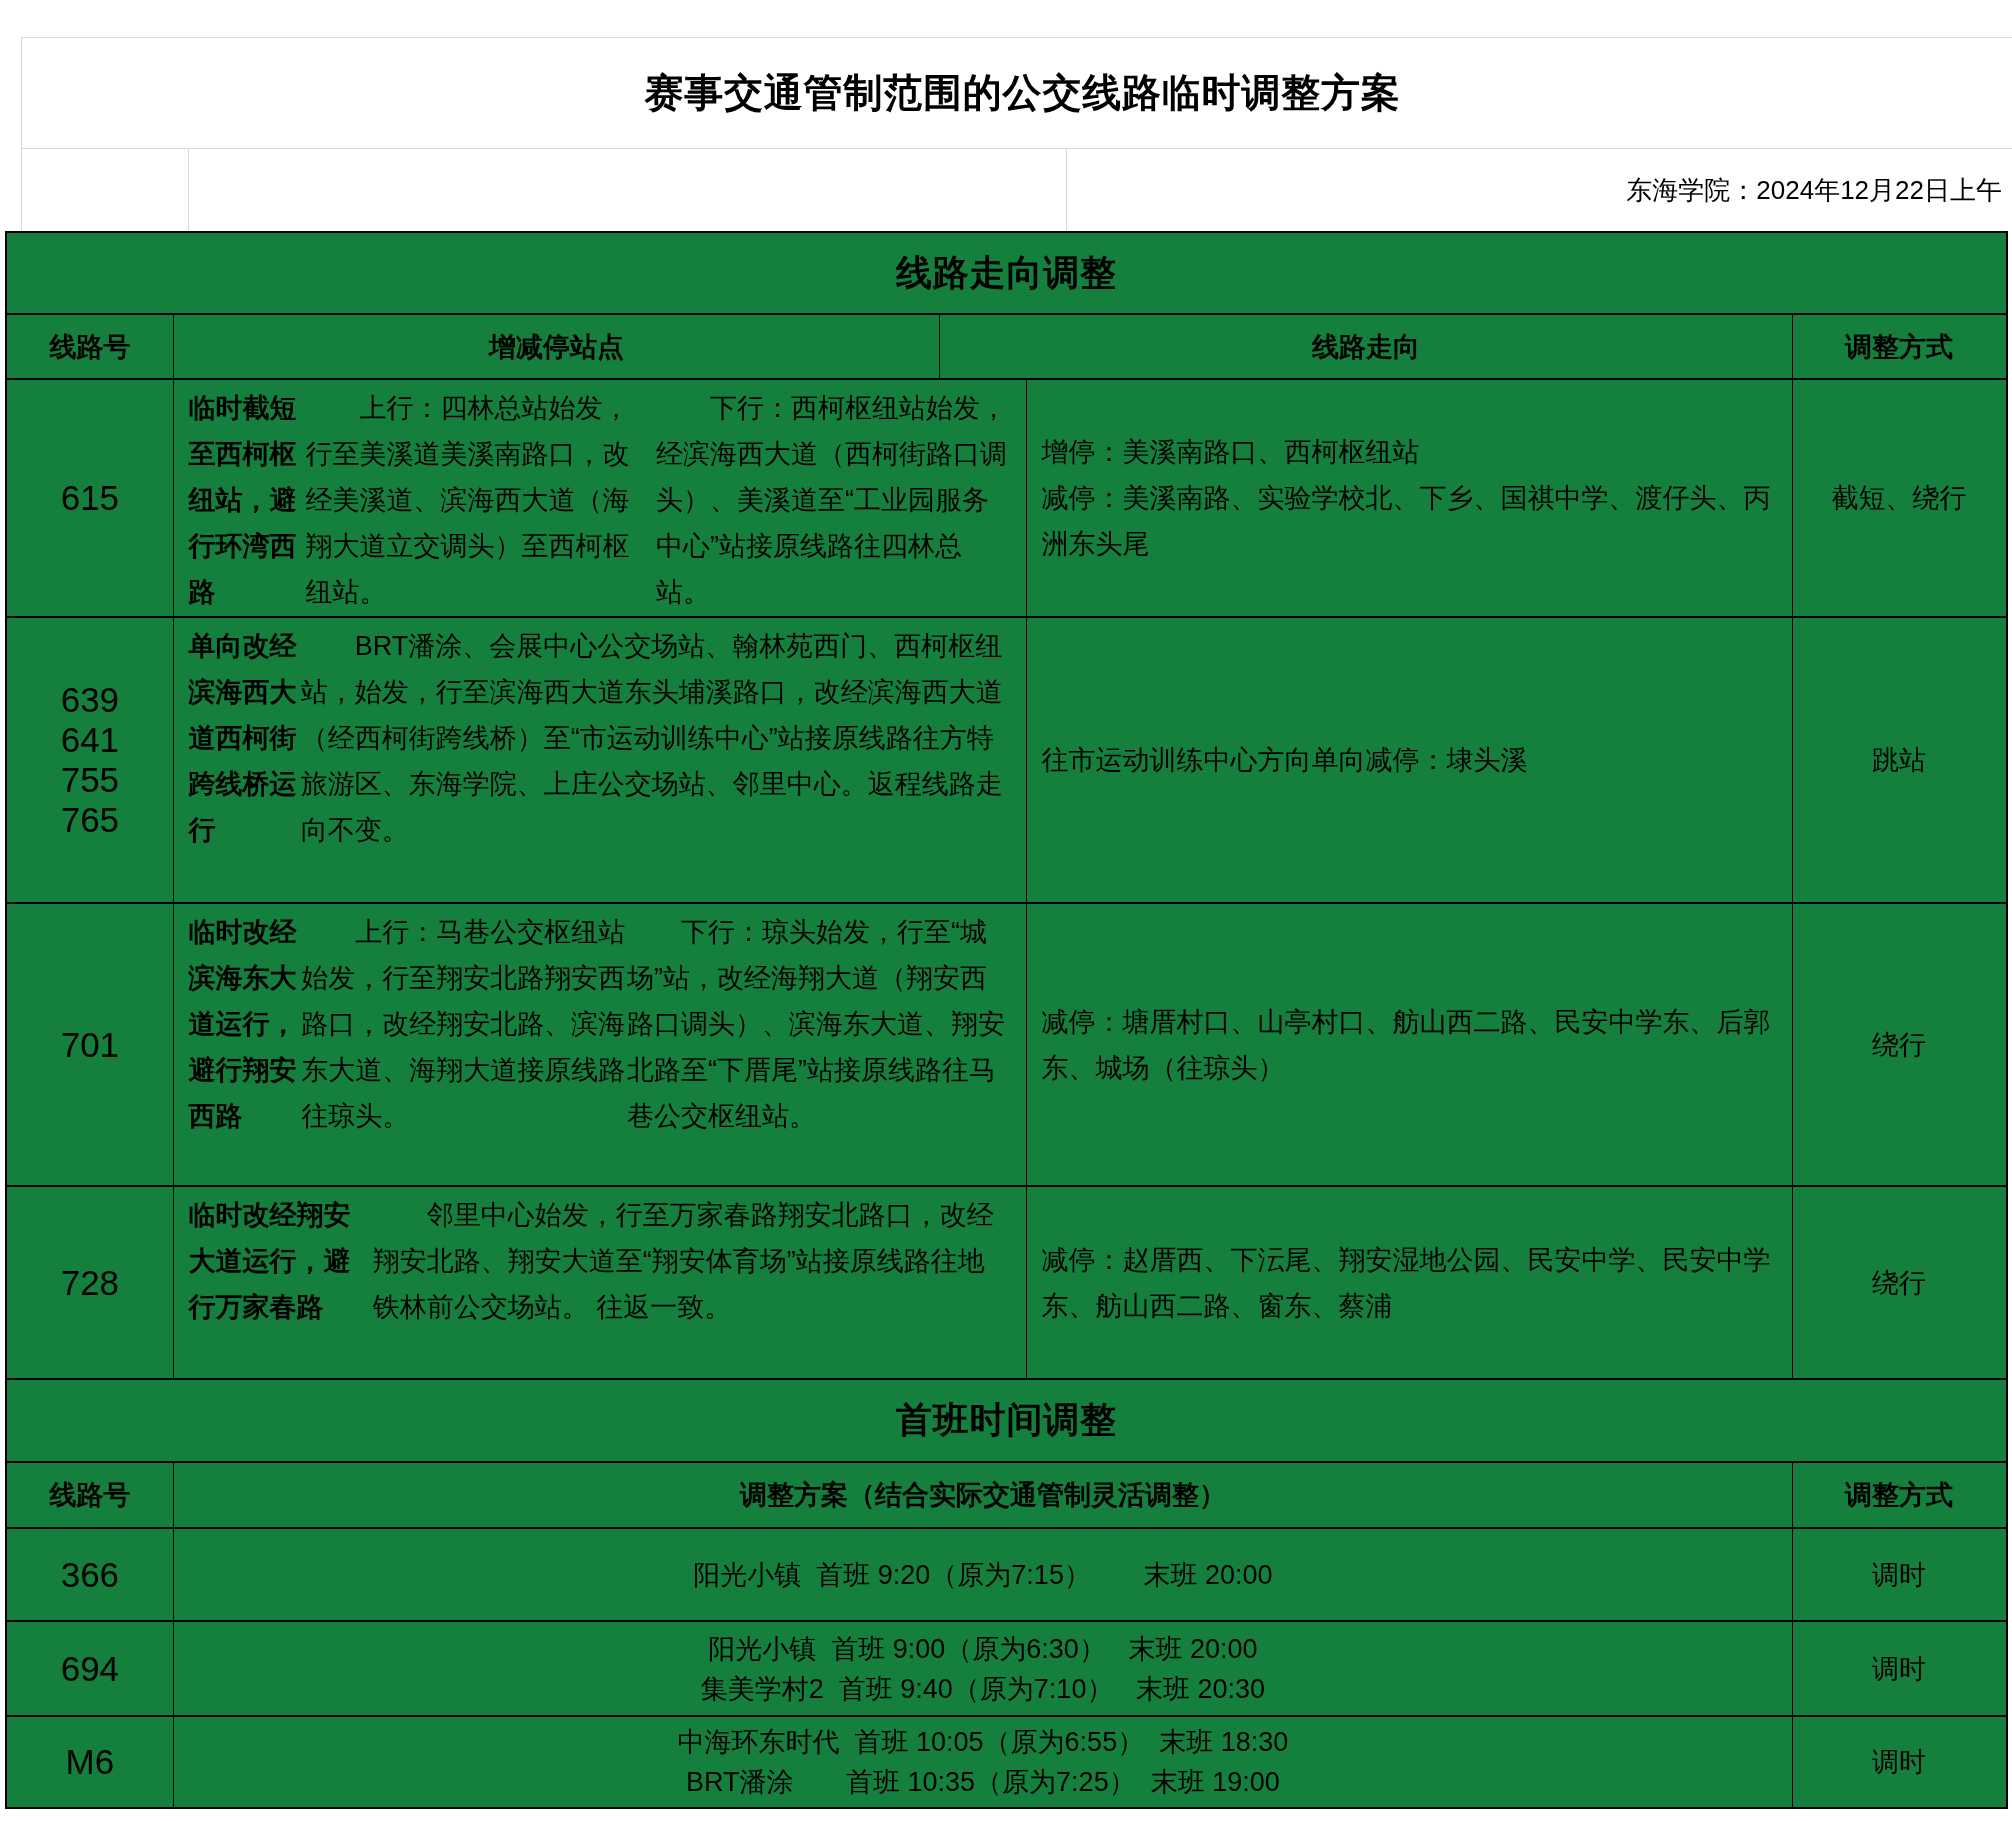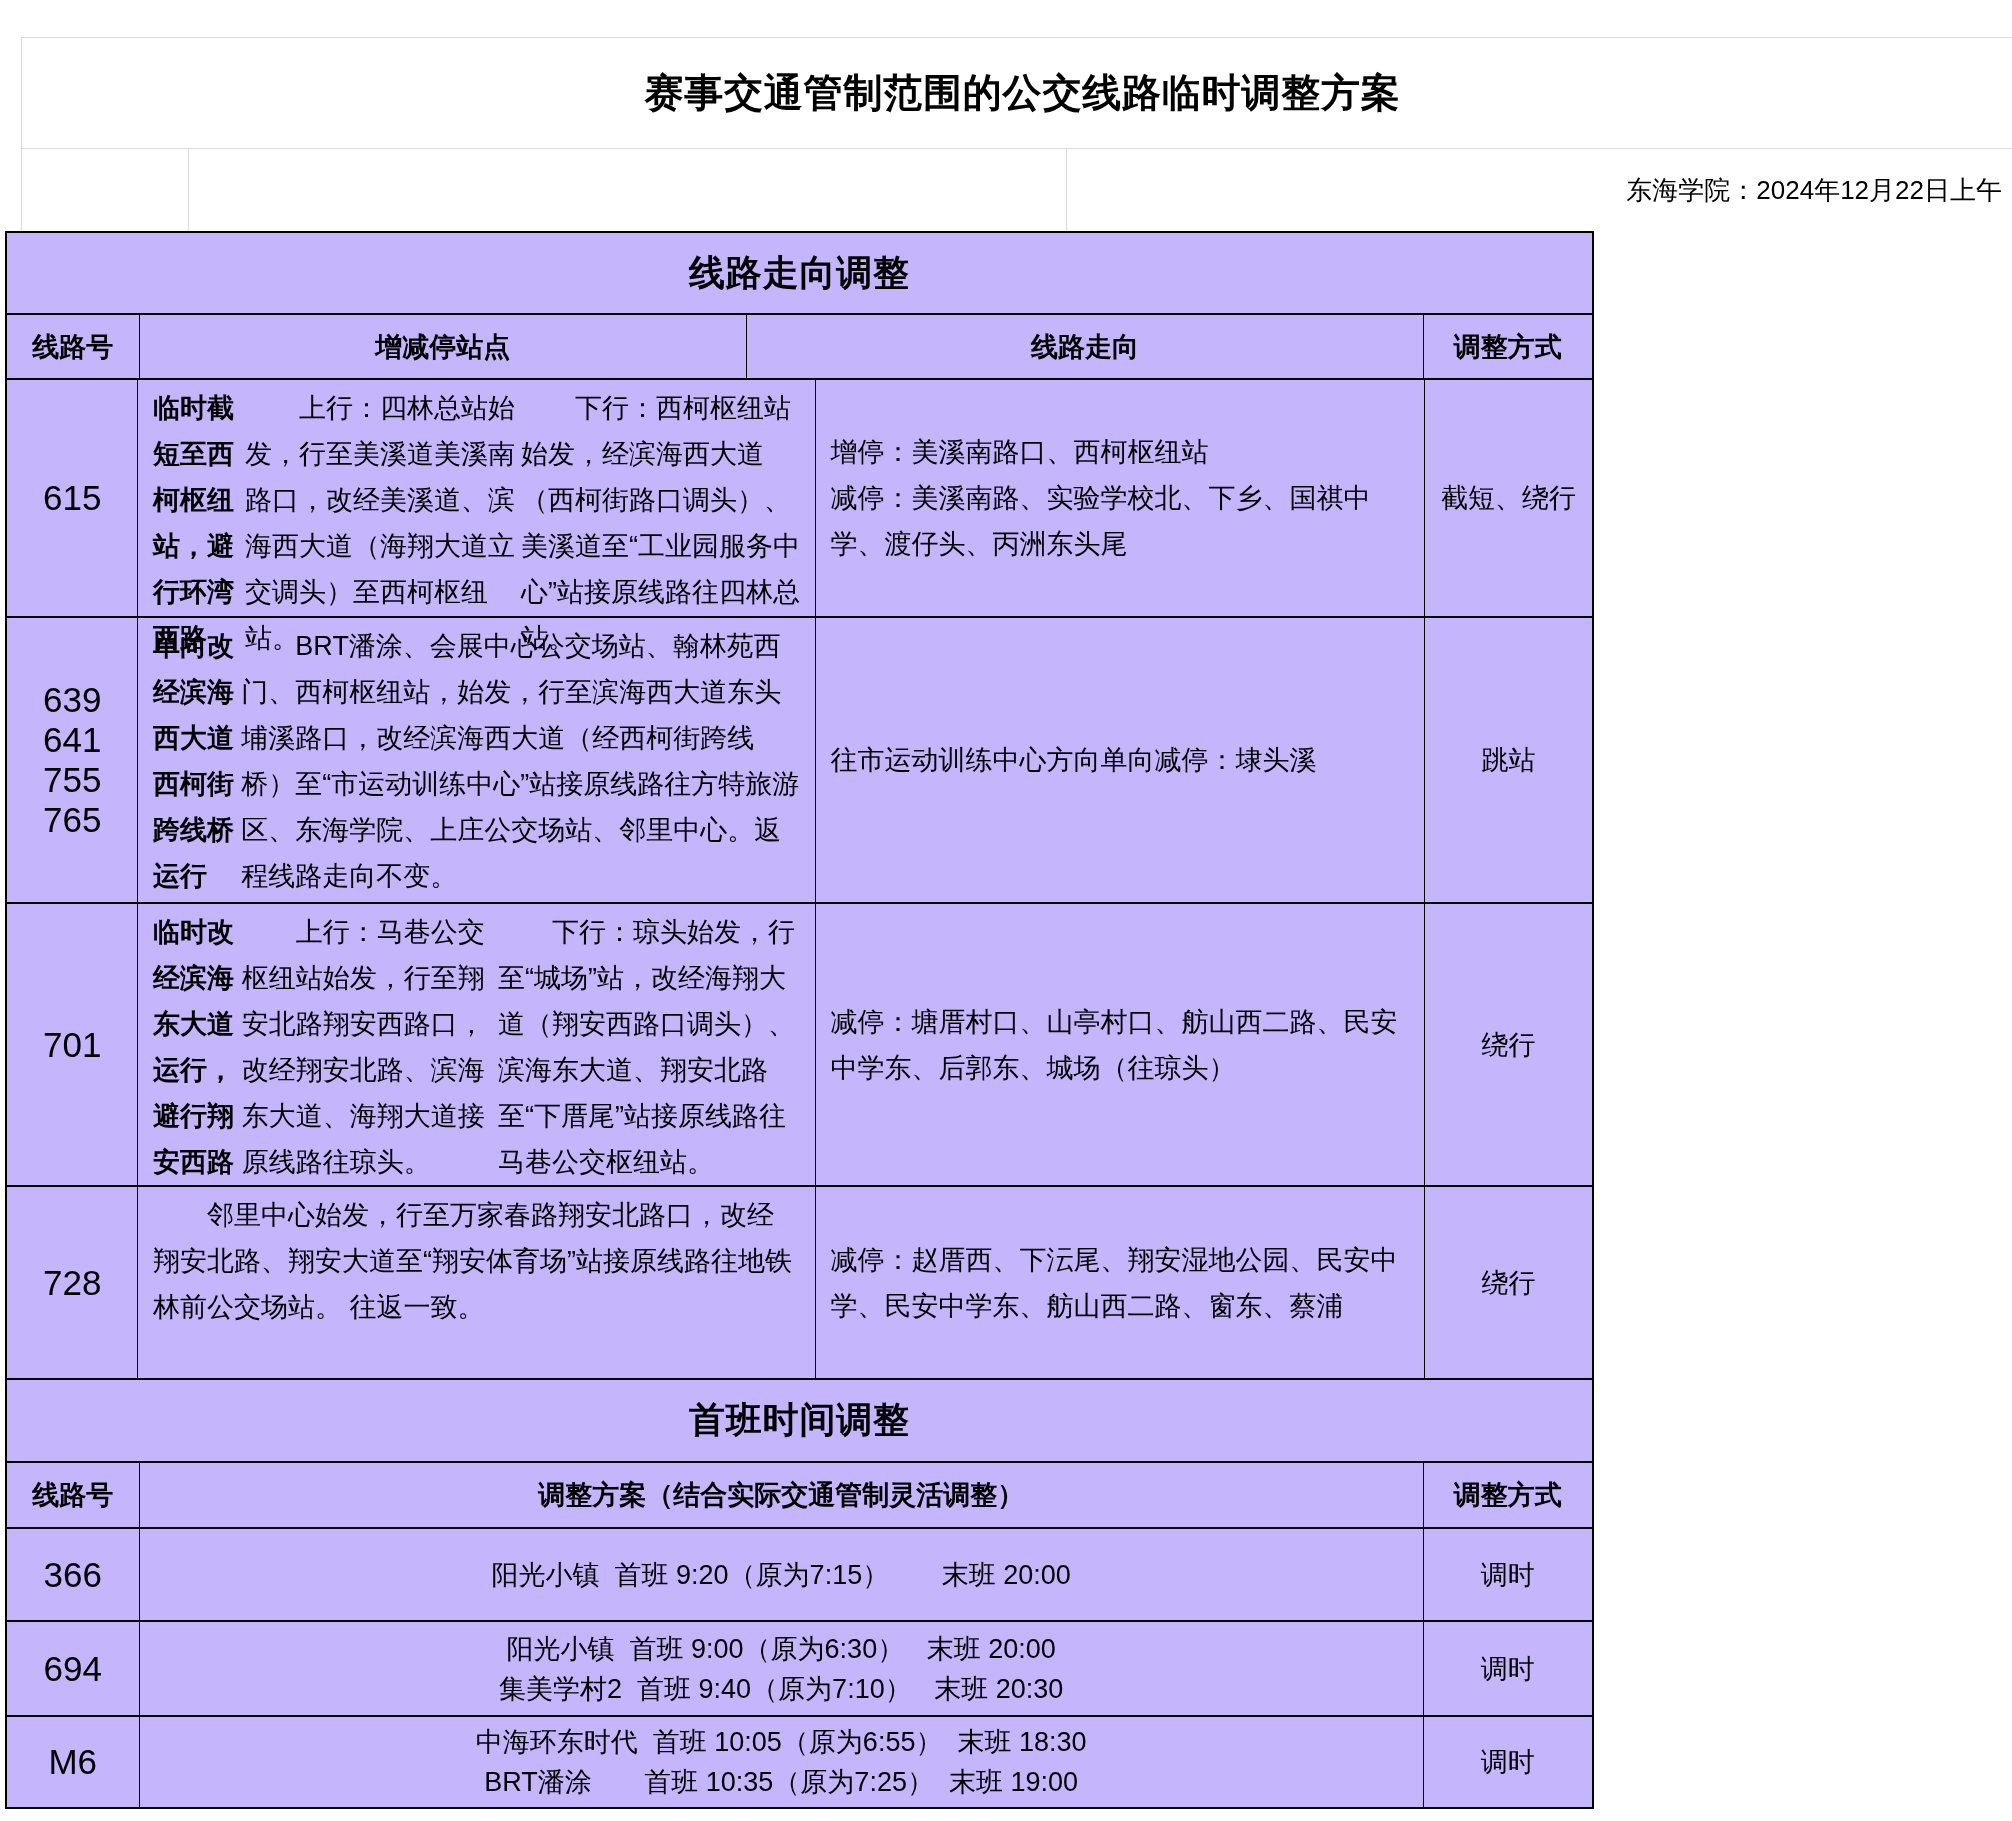--- a/index.html
+++ b/index.html
@@ -20,22 +20,22 @@
   }
   .util-row{
     height:83px;border-top:1.6px solid #d9d9d9;box-sizing:border-box;display:flex;
   }
   .util-a{width:167px;border-right:1.6px solid #d9d9d9;box-sizing:border-box;}
   .util-b{width:878px;border-right:1.6px solid #d9d9d9;box-sizing:border-box;}
   .util-c{flex:1;display:flex;align-items:center;justify-content:flex-end;
     padding-right:21px;font-size:26px;box-sizing:border-box;}
   
   .main-table{
-    position:absolute;left:4.9px;top:231px;width:1589px;box-sizing:border-box;
-    border:2.4px solid #000;background:#c4b5fd;
+    position:absolute;left:4.9px;top:231px;width:2003px;box-sizing:border-box;
+    border:2.4px solid #000;background:#15803d;
   }
   .sec-header{
     height:82px;display:flex;align-items:center;justify-content:center;
     font-size:36px;font-weight:bold;border-bottom:2.4px solid #000;box-sizing:border-box;
     letter-spacing:0.8px;
   }
   .sec-header.s2{height:83px;}
   .row{display:flex;border-bottom:2.4px solid #000;box-sizing:border-box;}
   .row:last-child{border-bottom:none;}
   .hdr{height:65px;font-weight:bold;}
@@ -126,20 +126,21 @@
       <p>上行：马巷公交枢纽站始发，行至翔安北路翔安西路口，改经翔安北路、滨海东大道、海翔大道接原线路往琼头。</p>
       <p>下行：琼头始发，行至“城场”站，改经海翔大道（翔安西路口调头）、滨海东大道、翔安北路至“下厝尾”站接原线路往马巷公交枢纽站。</p>
     </div>
     <div class="cell c-stops">减停：塘厝村口、山亭村口、舫山西二路、民安中学东、后郭东、城场（往琼头）</div>
     <div class="cell c-method">绕行</div>
   </div>
 
   <div class="row r728">
     <div class="cell c-route">728</div>
     <div class="cell c-desc">
+      <div class="heading">临时改经翔安大道运行，避行万家春路</div>
       <p>邻里中心始发，行至万家春路翔安北路口，改经翔安北路、翔安大道至“翔安体育场”站接原线路往地铁林前公交场站。 往返一致。</p>
     </div>
     <div class="cell c-stops">减停：赵厝西、下沄尾、翔安湿地公园、民安中学、民安中学东、舫山西二路、窗东、蔡浦</div>
     <div class="cell c-method">绕行</div>
   </div>
 
   <div class="sec-header s2">首班时间调整</div>
 
   <div class="row hdr2">
     <div class="cell c-route">线路号</div>

